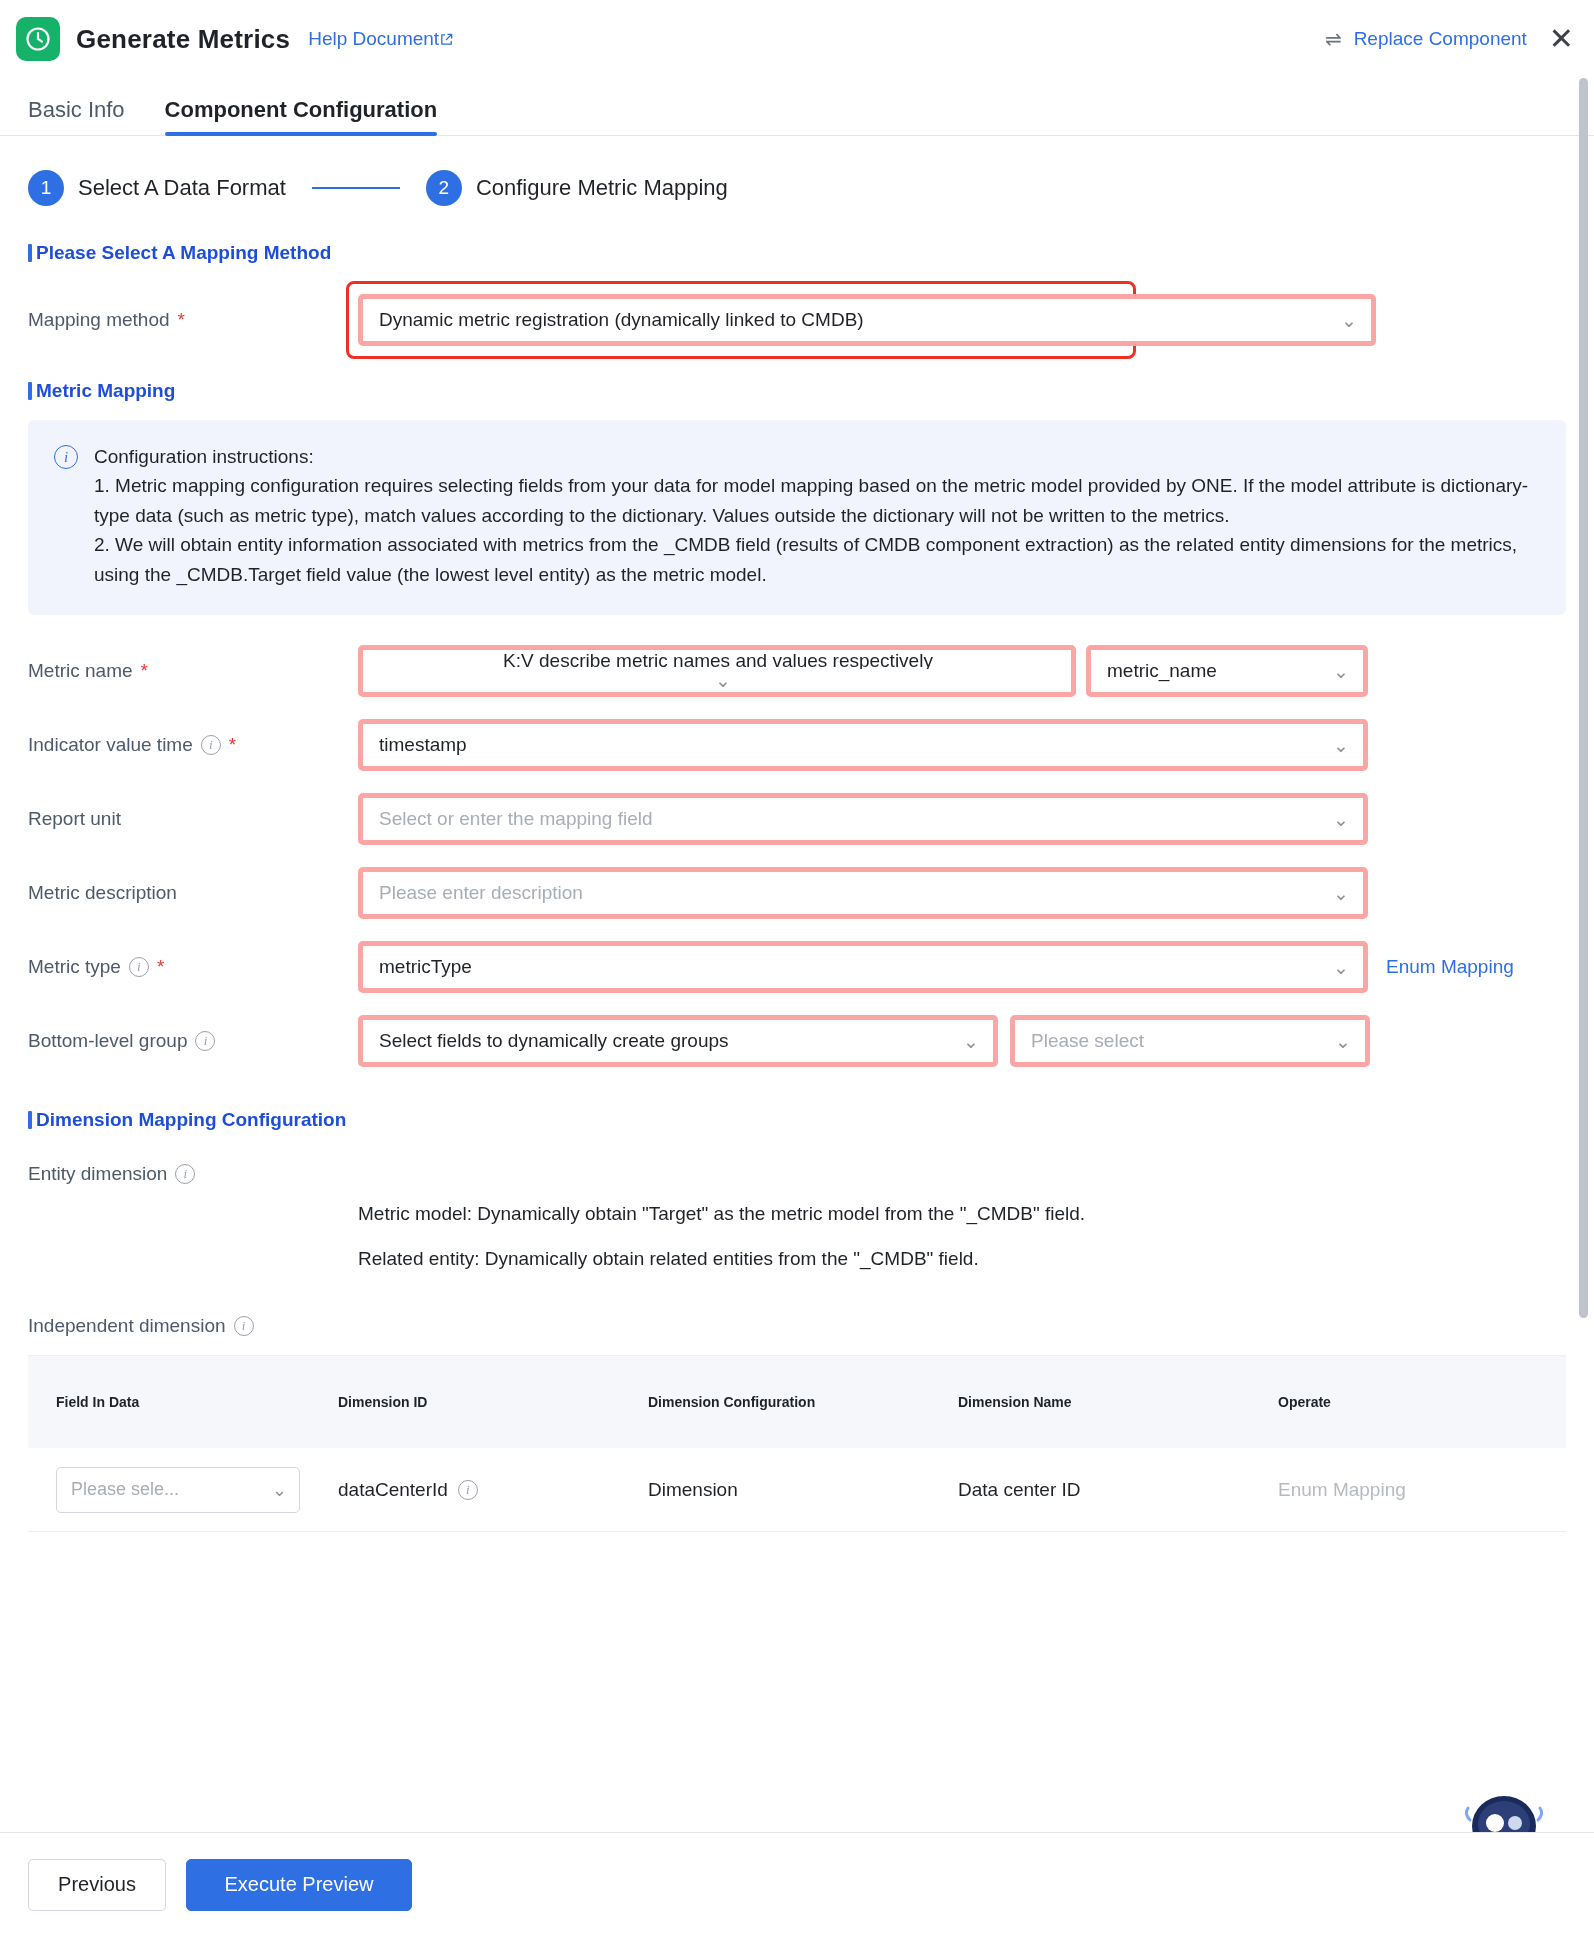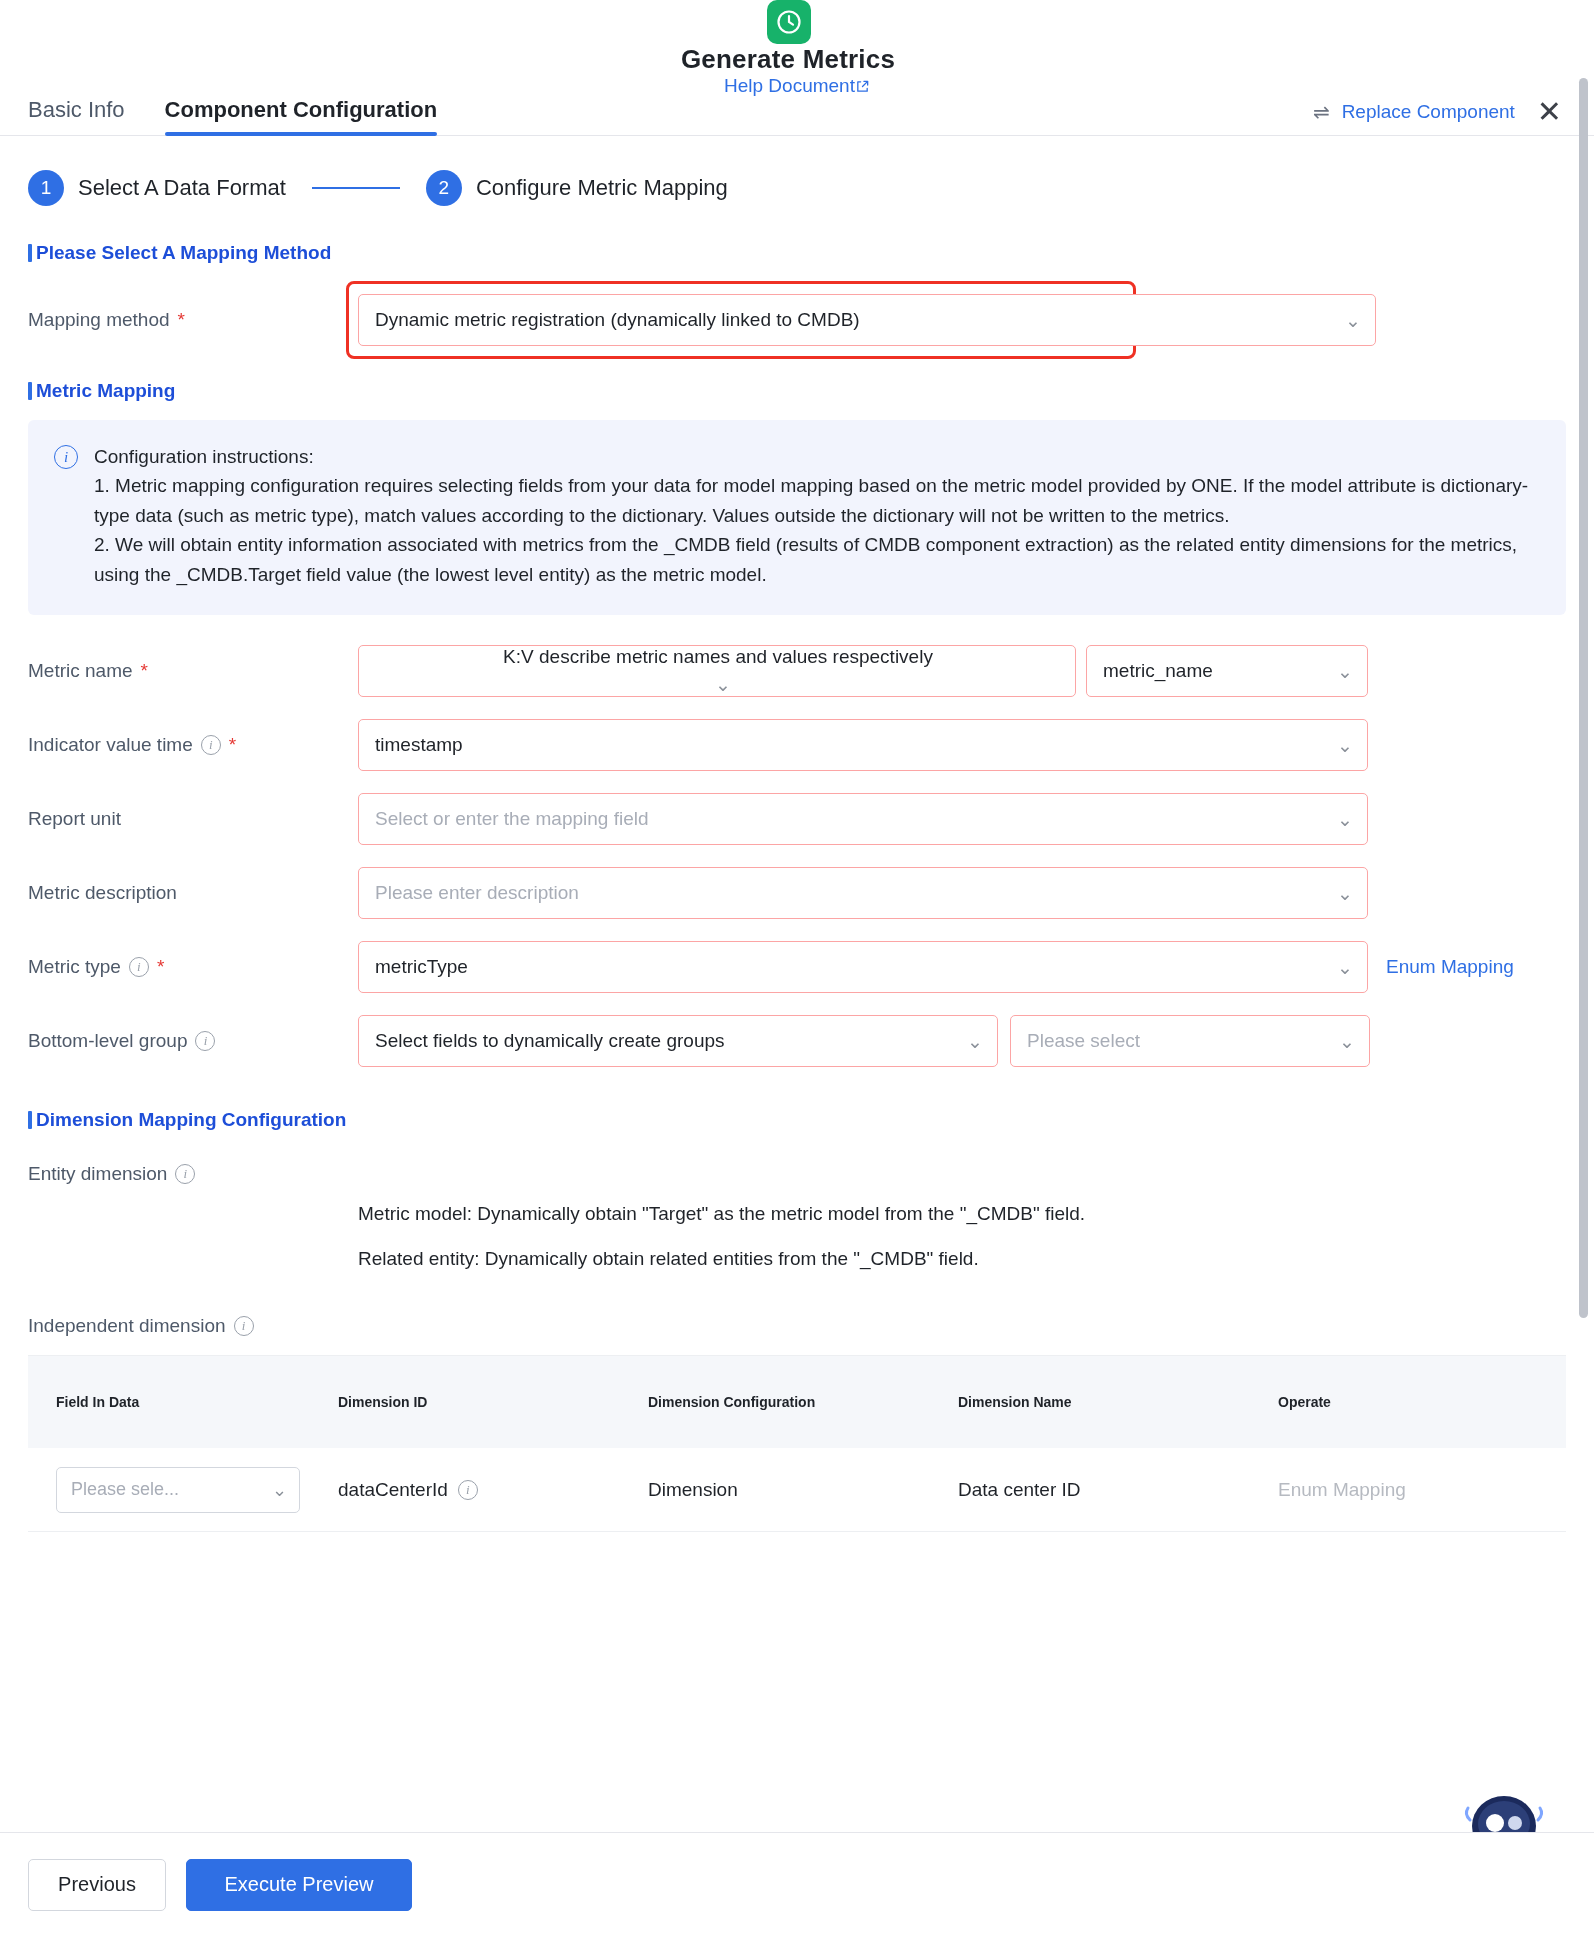--- a/index.html
+++ b/index.html
@@ -15,22 +15,21 @@
     overflow: hidden;
     color: #1f2329;
   }
 
   
   .header {
     position: relative;
     height: 78px;
     display: flex;
     align-items: center;
-    padding: 0 28px;
-    flex-direction: column;
+    padding: 0 16px;
   }
   .logo {
     width: 44px; height: 44px;
     border-radius: 10px;
     background: #17b26a;
     display: flex; align-items: center; justify-content: center;
     flex: none;
     margin-right: 16px;
   }
   .logo svg { display: block; }
@@ -172,21 +171,21 @@
     border-radius: 50%;
     color: #9aa1ab;
     font-size: 13px;
     font-style: italic;
     font-family: "Liberation Serif", serif;
     flex: none;
   }
 
   .select {
     height: 52px;
-    border: 1px solid #fca5a5;
+    border: 5px solid #fca5a5;
     border-radius: 5px;
     background: #fff;
     display: flex;
     align-items: center;
     padding: 0 14px 0 16px;
     font-size: 19px;
     color: #1f2329;
     cursor: pointer;
     position: relative;
   }

